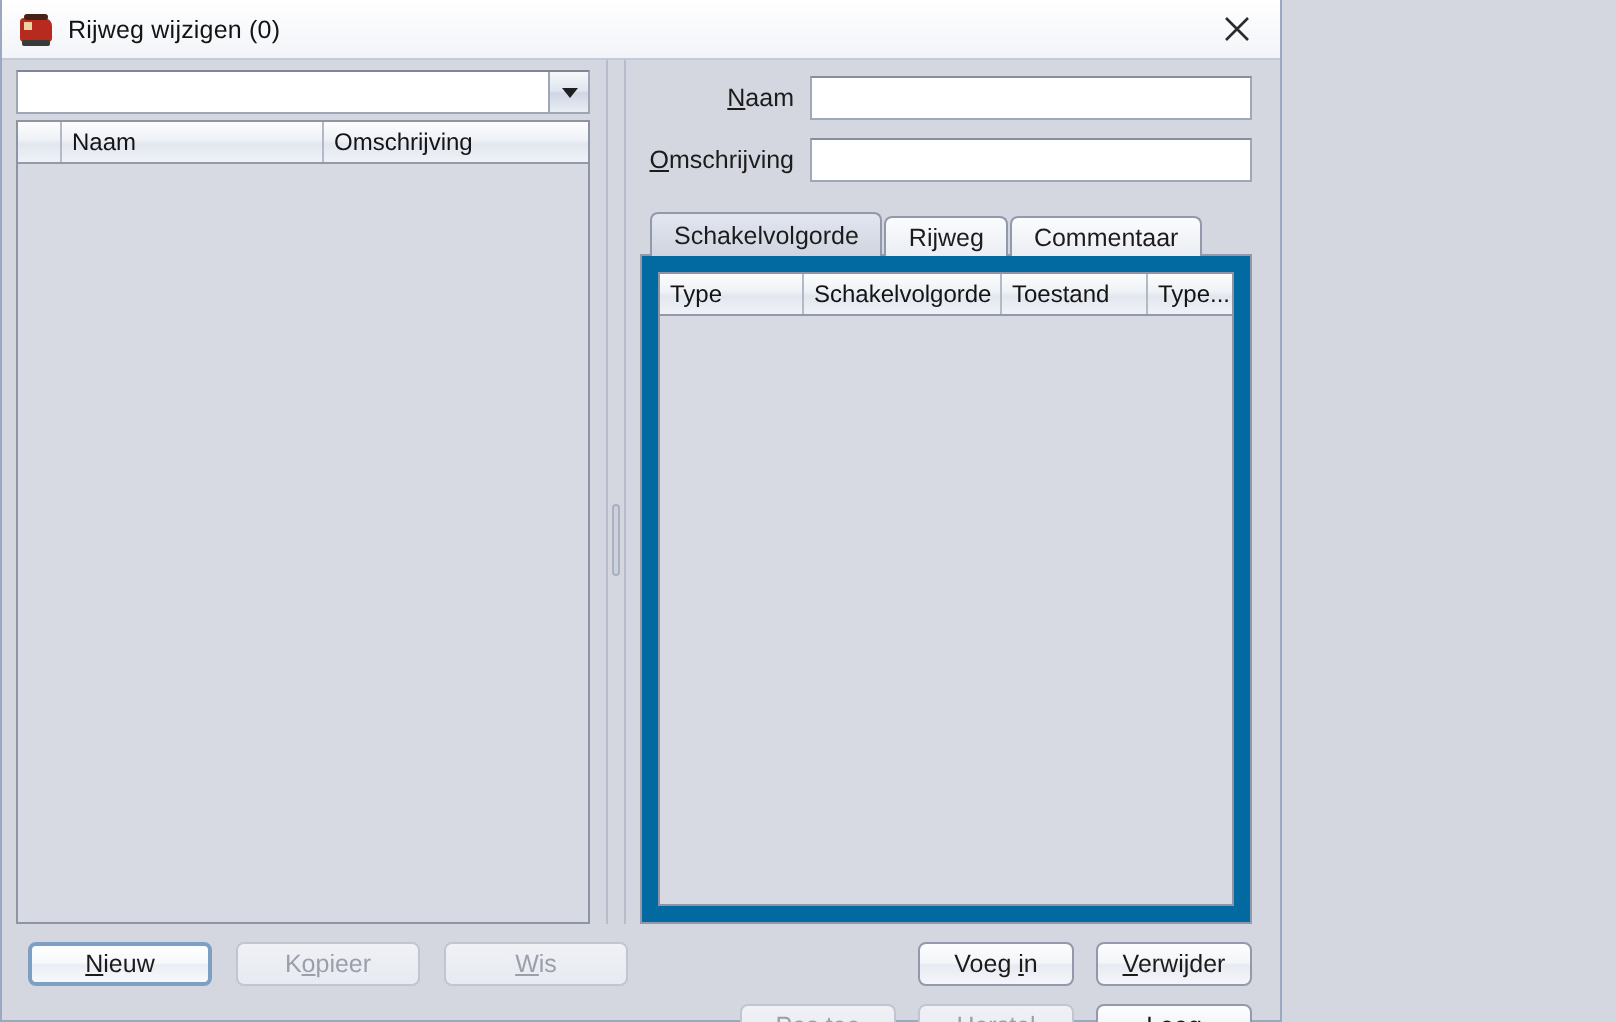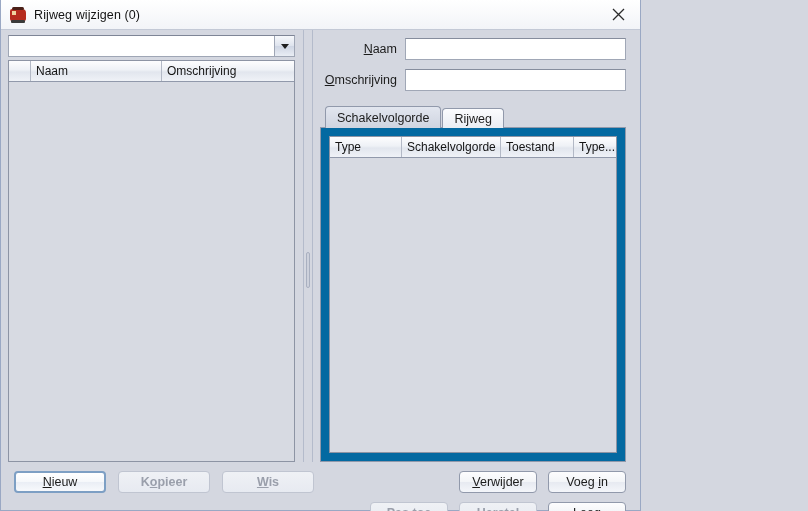--- a/index.html
+++ b/index.html
@@ -208,21 +208,20 @@
     border: 1px solid #9199ab;
     border-radius: 4px;
     box-sizing: border-box;
     display:flex; align-items:center; justify-content:center;
     white-space: nowrap;
   }
   .btn.disabled {
     color: #9a9fab;
     background: linear-gradient(#eff1f5 0%, #e7eaf1 100%);
     border-color: #c0c5d1;
-    font-weight: bold;
   }
   .btn.focused {
     border: 2px solid #7d9fc4;
     background: linear-gradient(#ffffff 0%, #f6f8fb 48%, #eaeef5 52%, #f7f9fc 100%);
   }
   .mn { text-decoration: underline; }
   .left-buttons {
     display:flex; gap: 12px;
     padding: 9px 8px 0 13px;
     flex: 0 0 auto;
@@ -302,20 +301,21 @@
 
       <div class="form-row second">
         <div class="form-label"><span class="mn">O</span>mschrijving</div>
         <div class="textfield"></div>
       </div>
 
       <div class="tabs-wrap">
         <div class="tabstrip">
           <div class="tab active">Schakelvolgorde</div>
           <div class="tab">Rijweg</div>
+          <div class="tab">Commentaar</div>
         </div>
         <div class="tabpanel">
           <div class="table-box">
             <div class="thead">
               <div class="th" style="width:72px">Type</div>
               <div class="th" style="flex:1 1 auto">Schakelvolgorde</div>
               <div class="th" style="width:73px">Toestand</div>
               <div class="th" style="width:42px">Type...</div>
             </div>
             <div class="tbody"></div>
@@ -337,24 +337,24 @@
           </div>
         <div class="btn disabled">
             <span><span class="mn">W</span>is</span>
           </div>
       </div>
     </div>
     <div class="bottom-right">
       <div class="right-buttons">
         <div class="btn-row">
           <div class="btn">
+              <span>Voeg <span class="mn">i</span>n</span>
+            </div>
+          <div class="btn">
               <span><span class="mn">V</span>erwijder</span>
-            </div>
-          <div class="btn">
-              <span>Voeg <span class="mn">i</span>n</span>
             </div>
         </div>
         <div class="btn-row">
           <div class="btn disabled">
               <span><span class="mn">P</span>as toe</span>
             </div>
           <div class="btn disabled">
               <span>Her<span class="mn">s</span>tel</span>
             </div>
           <div class="btn">

